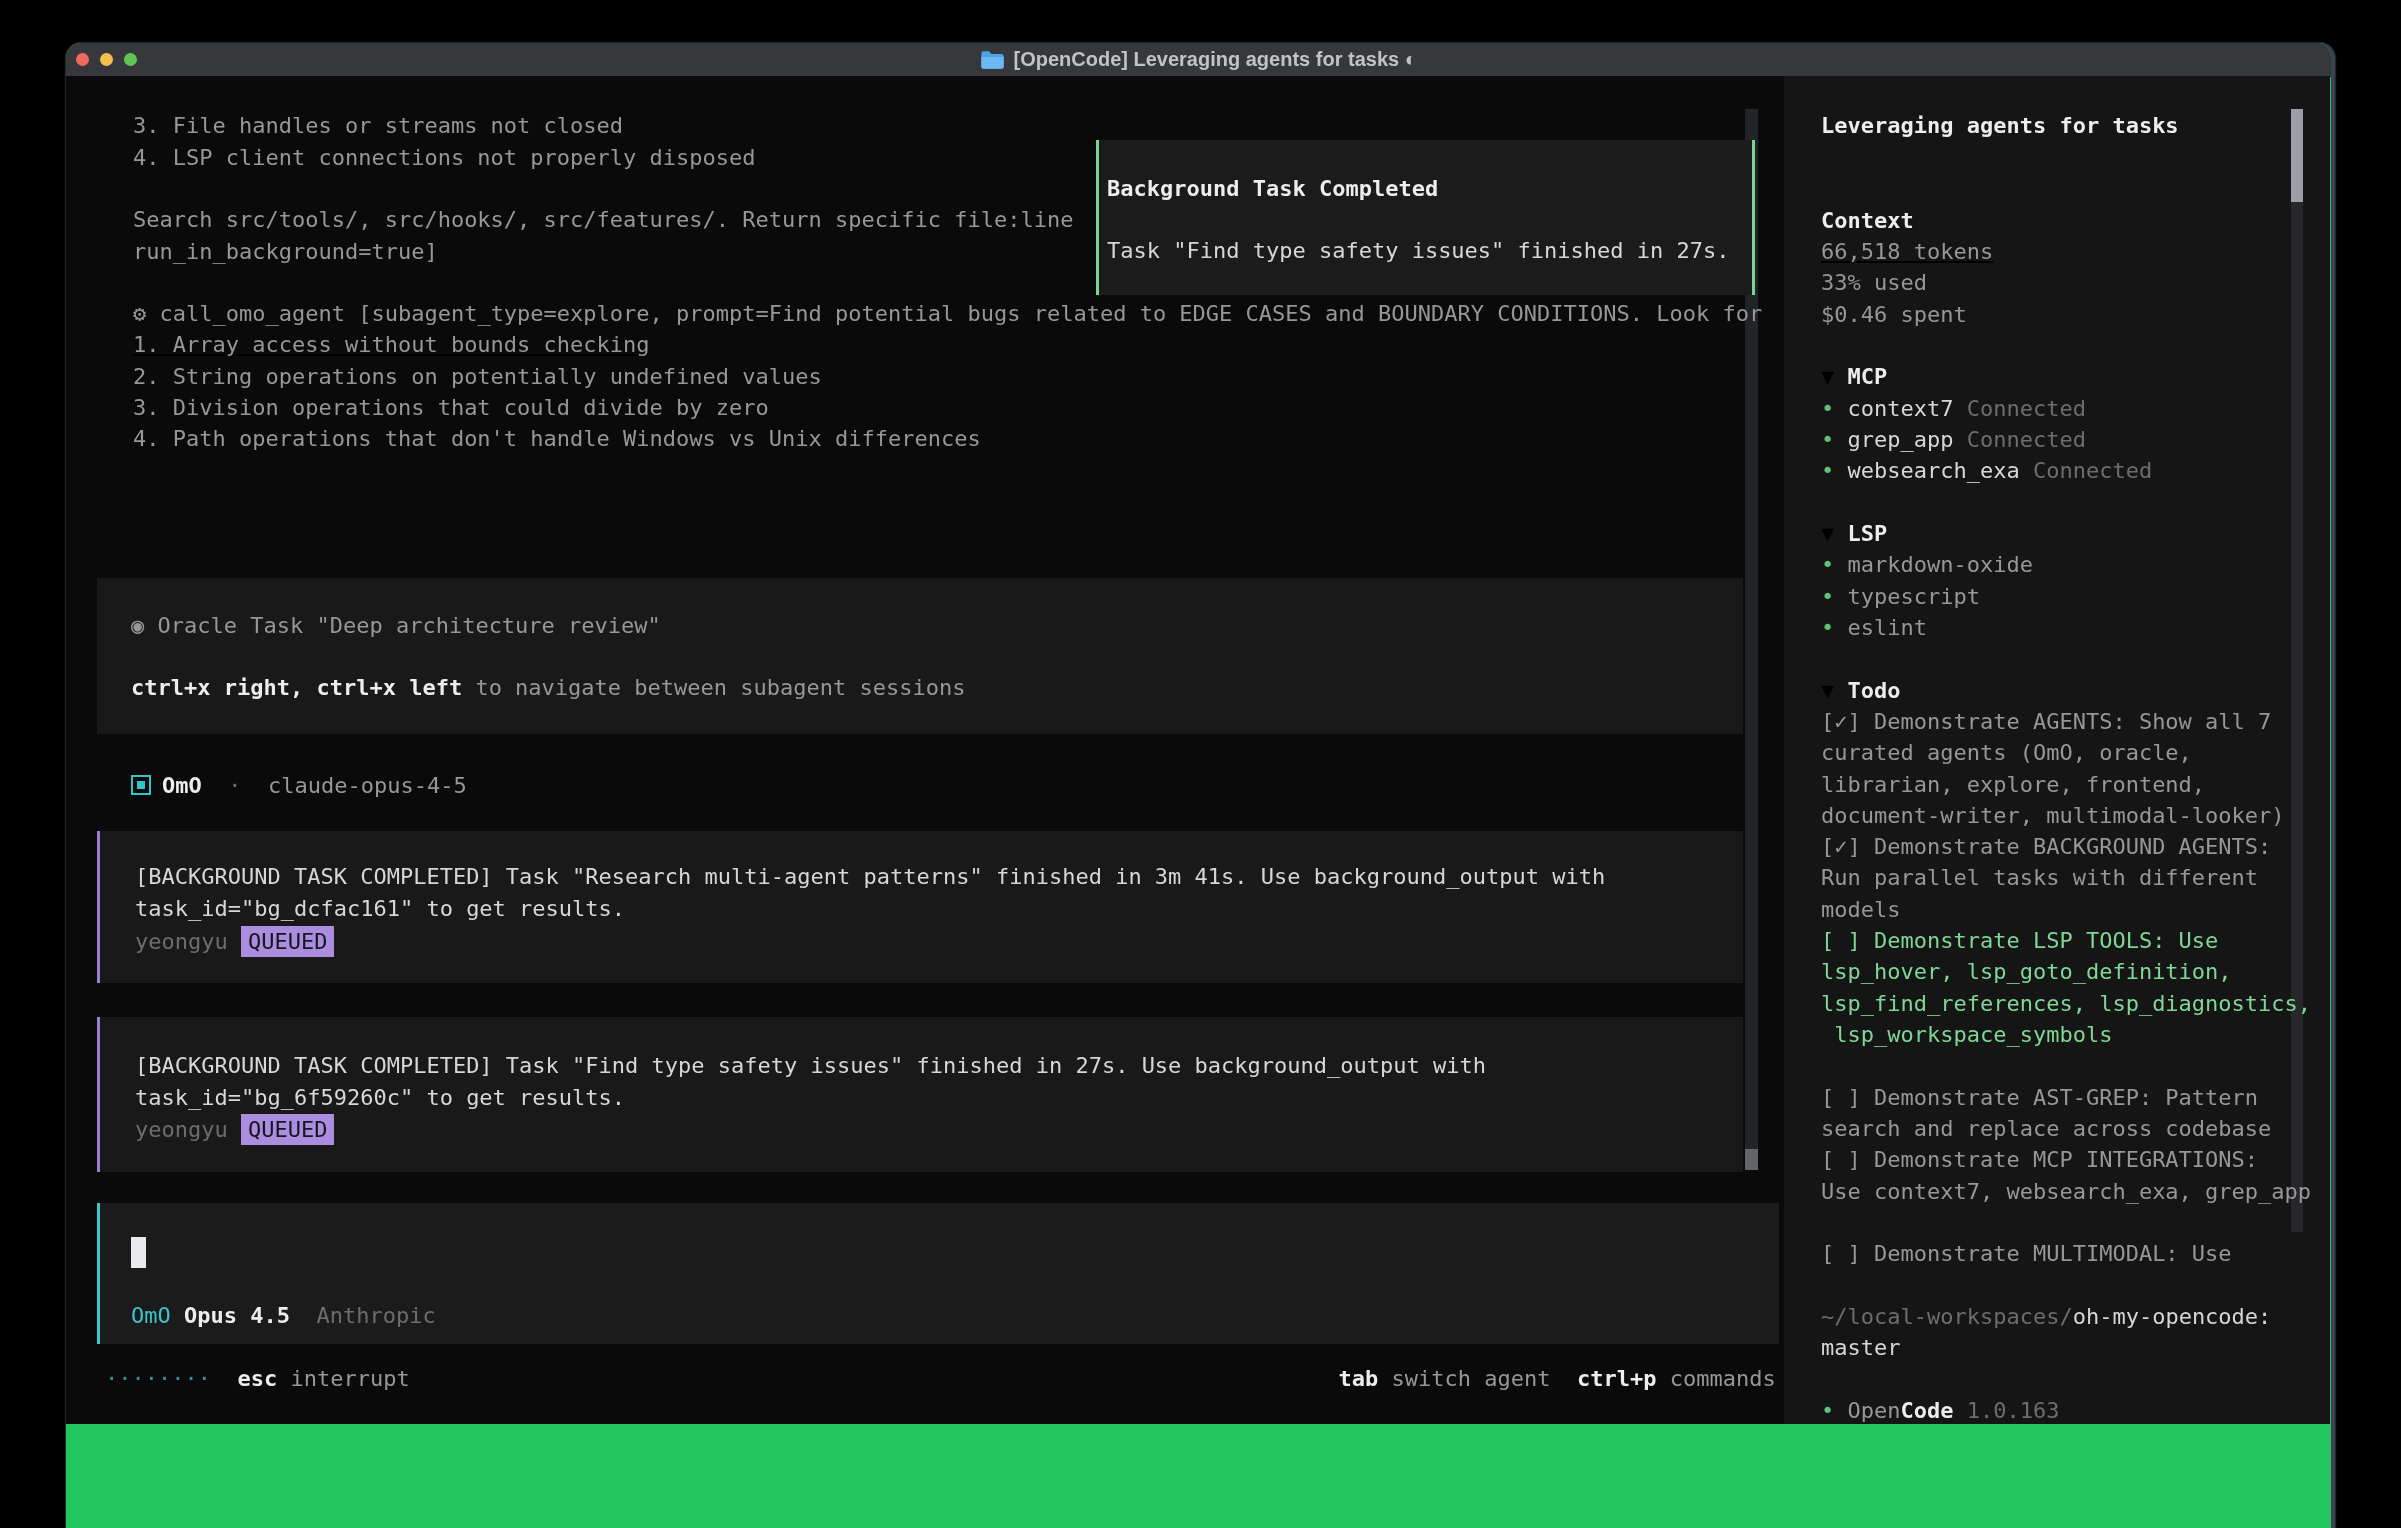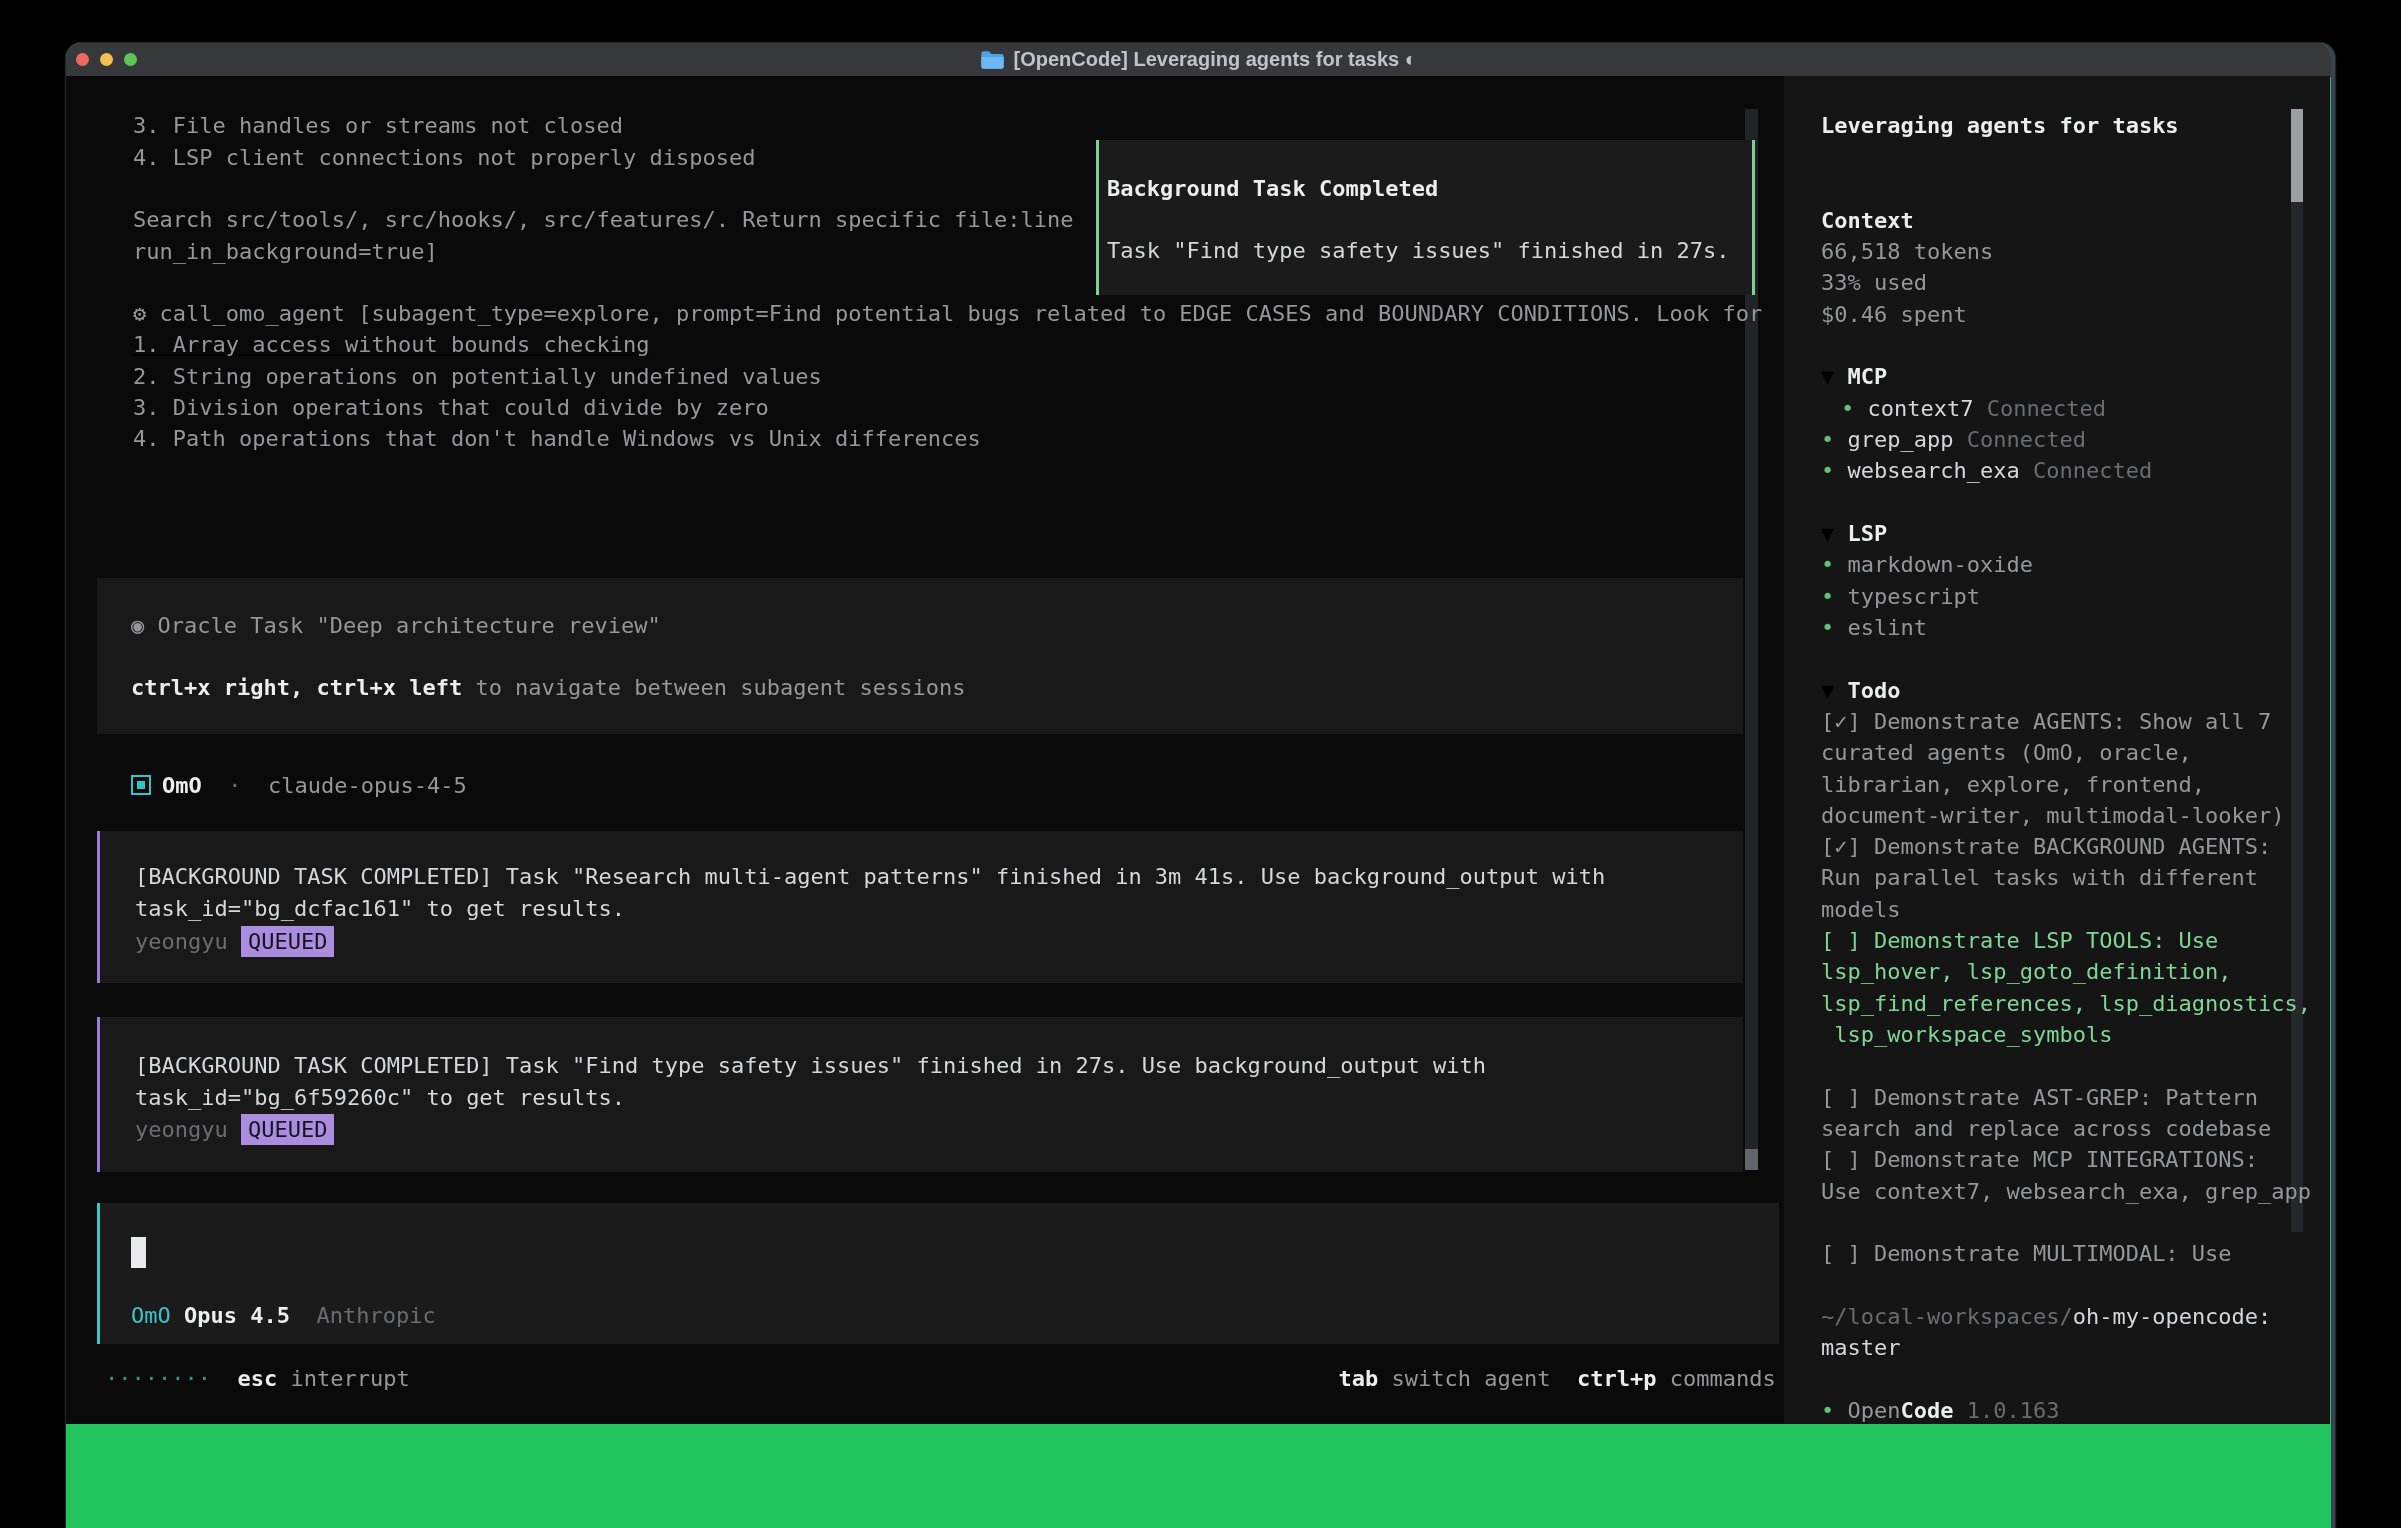--- a/index.html
+++ b/index.html
@@ -100,25 +100,25 @@
       <div class="tline" style="top: 1224px; left: 65px;"><span class="s-cy">OmO</span><span class="s-w"> </span><span class="s-b">Opus 4.5</span><span class="s-d">  Anthropic</span></div>
       <div class="tline" style="top: 1287px; left: 39px;"><span class="s-sp">········</span><span class="s-w">  </span><span class="s-b">esc</span><span class="s-g"> interrupt</span></div>
       <div class="tline" style="top: 1287px; right: 8.3px;"><span class="s-b">tab</span><span class="s-g"> switch agent</span><span class="s-w">  </span><span class="s-b">ctrl+p</span><span class="s-g"> commands</span></div>
     </div>
 
   <div class="sidebar">
     <div class="track-side"></div>
     <div class="thumb-side"></div>
   <div class="tline" style="top: 34px; left: 37px;"><span class="s-b">Leveraging agents for tasks</span></div>
       <div class="tline" style="top: 129px; left: 37px;"><span class="s-b">Context</span></div>
-      <div class="tline" style="top: 160px; left: 37px;"><span class="s-g">66,518 tokens</span></div>
+      <div class="tline" style="top: 160px; left: 37px; text-decoration: underline;"><span class="s-g">66,518 tokens</span></div>
       <div class="tline" style="top: 191px; left: 37px;"><span class="s-g">33% used</span></div>
       <div class="tline" style="top: 223px; left: 37px;"><span class="s-g">$0.46 spent</span></div>
       <div class="tline" style="top: 285px; left: 37px;"><span class="s-bw">▼ </span><span class="s-b">MCP</span></div>
-      <div class="tline" style="top: 317px; left: 37px; margin-left: 20px;"><span class="s-bu">• </span><span class="s-w">context7</span><span class="s-d"> Connected</span></div>
+      <div class="tline" style="top: 317px; left: 37px;"><span class="s-bu">• </span><span class="s-w">context7</span><span class="s-d"> Connected</span></div>
       <div class="tline" style="top: 348px; left: 37px;"><span class="s-bu">• </span><span class="s-w">grep_app</span><span class="s-d"> Connected</span></div>
       <div class="tline" style="top: 379px; left: 37px;"><span class="s-bu">• </span><span class="s-w">websearch_exa</span><span class="s-d"> Connected</span></div>
       <div class="tline" style="top: 442px; left: 37px;"><span class="s-bw">▼ </span><span class="s-b">LSP</span></div>
       <div class="tline" style="top: 473px; left: 37px;"><span class="s-bu">• </span><span class="s-g">markdown-oxide</span></div>
       <div class="tline" style="top: 505px; left: 37px;"><span class="s-bu">• </span><span class="s-g">typescript</span></div>
       <div class="tline" style="top: 536px; left: 37px;"><span class="s-bu">• </span><span class="s-g">eslint</span></div>
       <div class="tline" style="top: 599px; left: 37px;"><span class="s-bw">▼ </span><span class="s-b">Todo</span></div>
       <div class="tline" style="top: 630px; left: 37px;"><span class="s-g">[✓] Demonstrate AGENTS: Show all 7</span></div>
       <div class="tline" style="top: 661px; left: 37px;"><span class="s-g">curated agents (OmO, oracle,</span></div>
       <div class="tline" style="top: 693px; left: 37px;"><span class="s-g">librarian, explore, frontend,</span></div>

